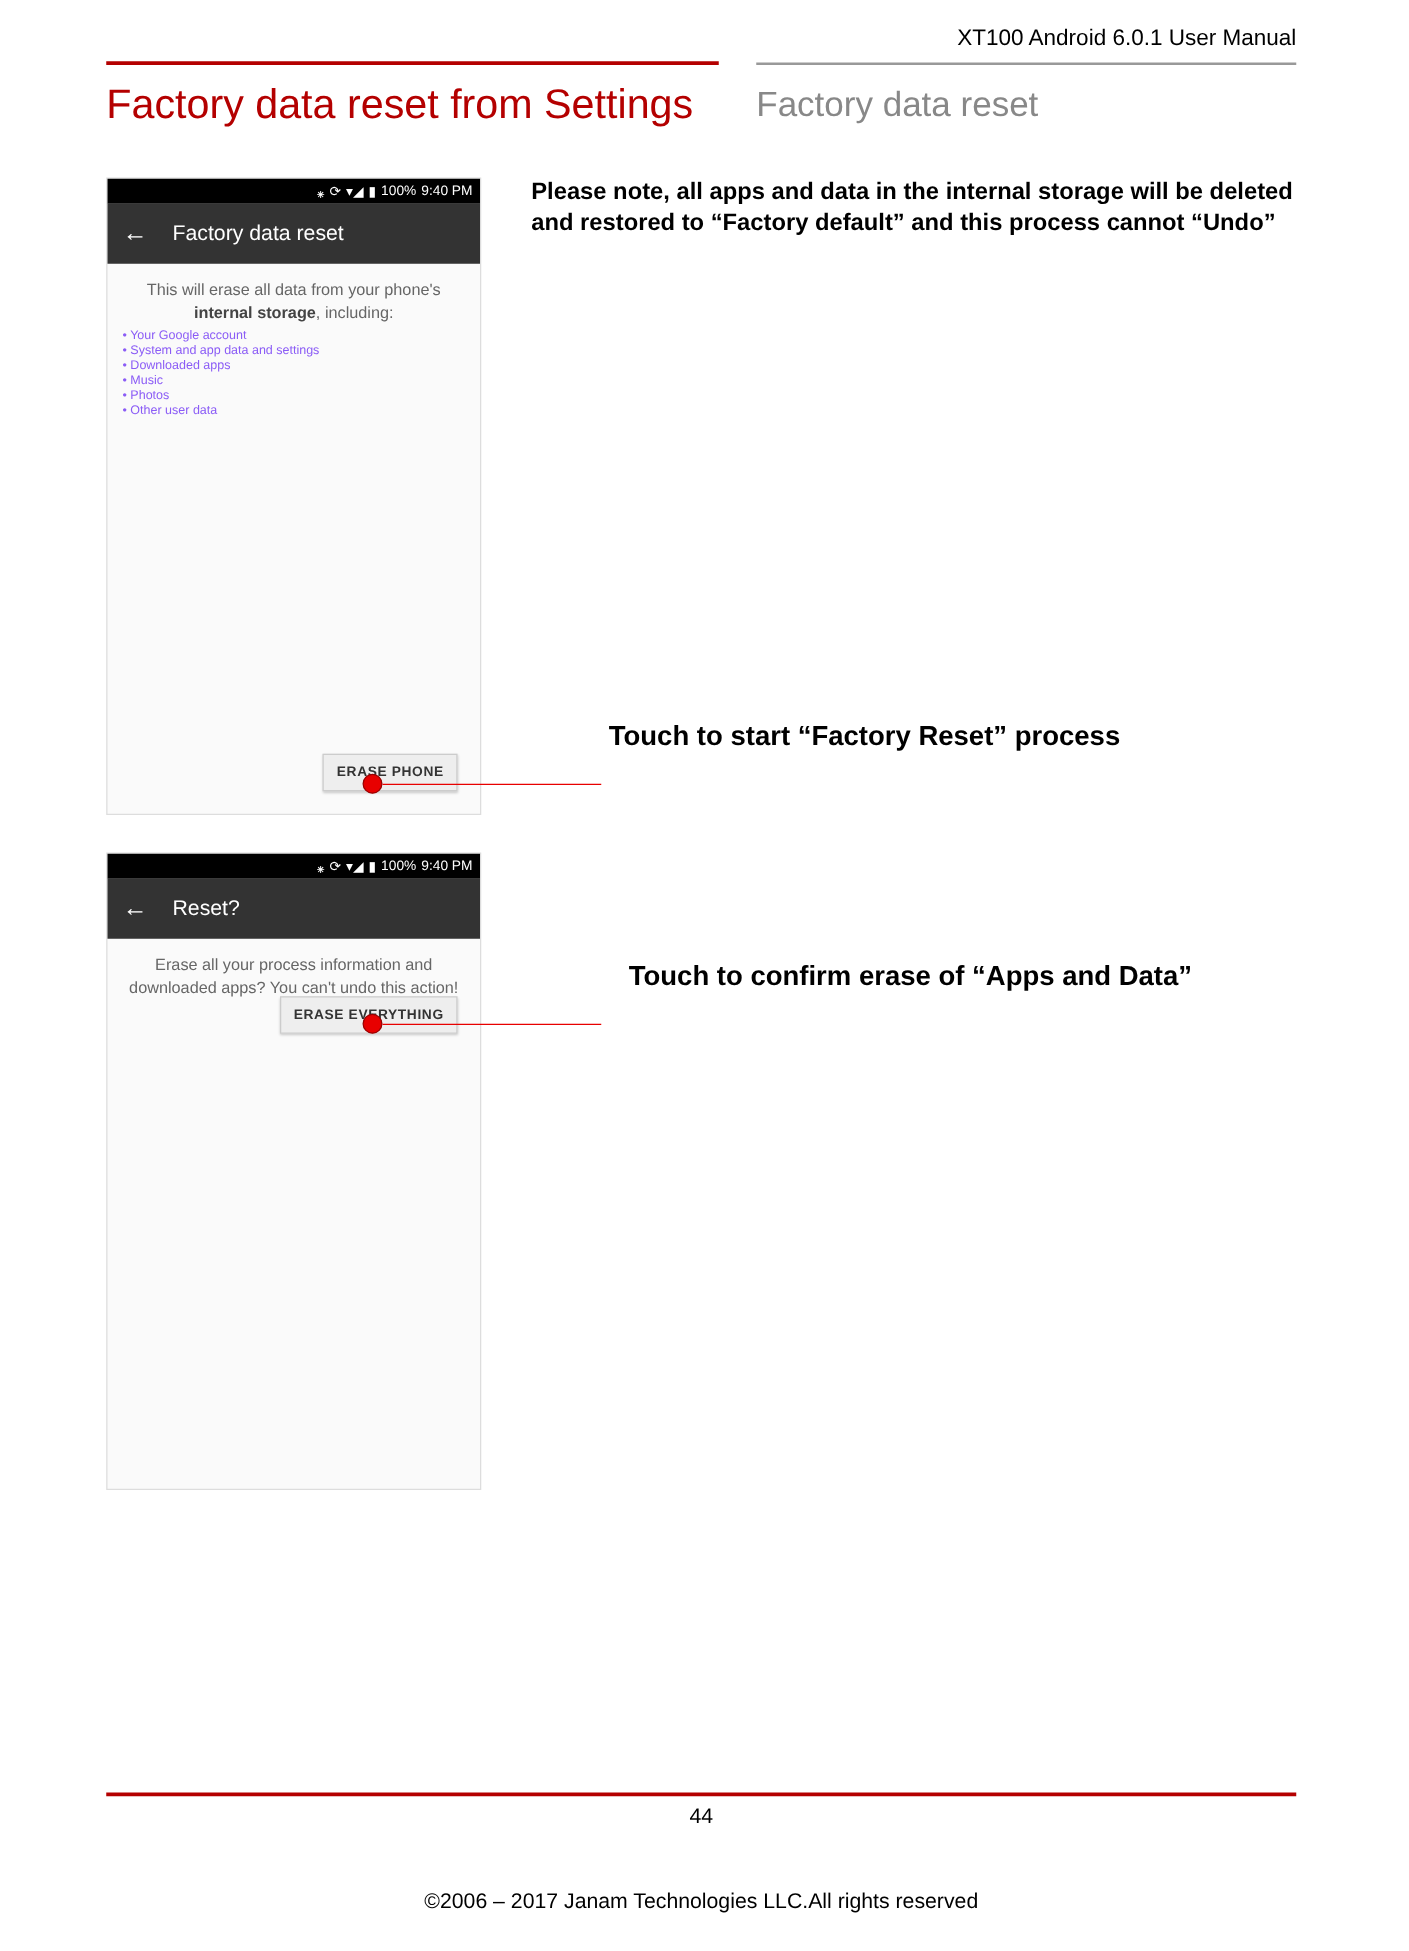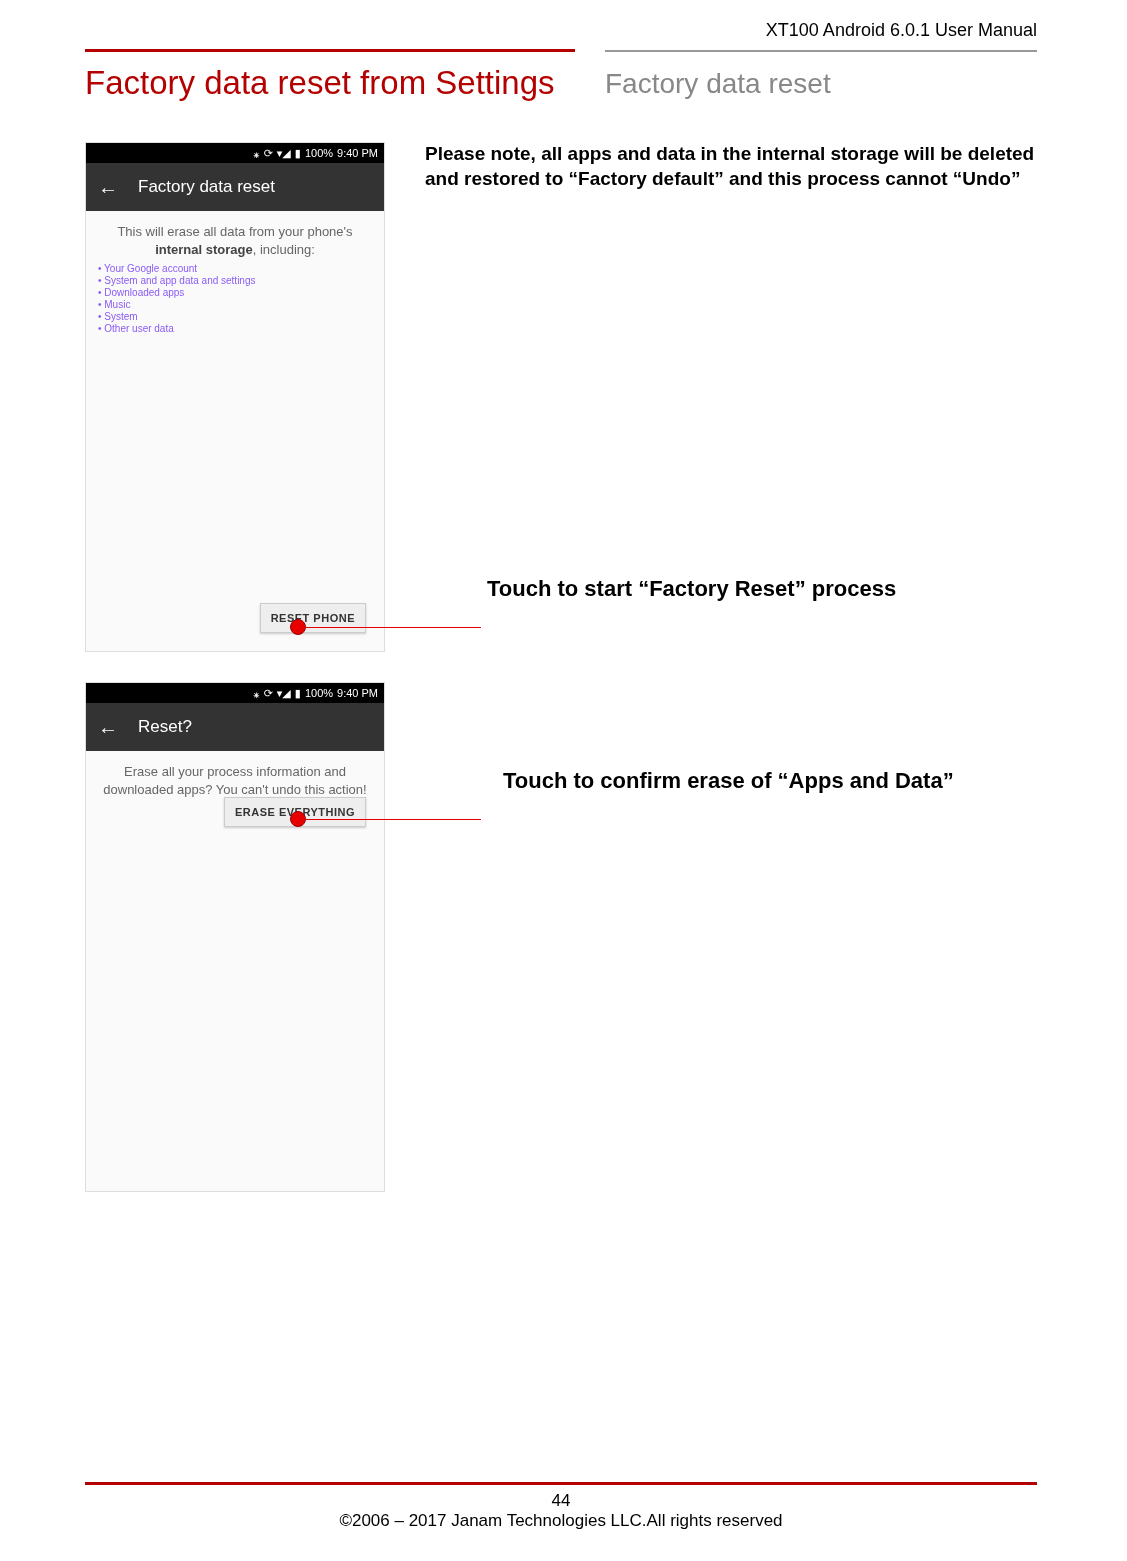--- a/index.html
+++ b/index.html
@@ -161,20 +161,21 @@
       right: 90px;
     }
     .footer-rule {
       height: 3px;
       background: #b40000;
       margin-bottom: 6px;
     }
     .footer-text {
       text-align: center;
       font-size: 17px;
+      margin-top: 48px;
     }
     .footer-page {
       text-align: center;
       font-size: 17px;
     }
   </style>
 </head>
 <body>
 
 <div class="header-right">XT100 Android 6.0.1 User Manual</div>
@@ -209,24 +210,24 @@
           <span>Factory data reset</span>
         </div>
         <div class="body-text">
           <span>This will erase all data from your phone's </span><b>internal storage</b><span>, including:</span>
         </div>
         <div class="bullets">
           <div>• <span>Your Google account</span></div>
           <div>• <span>System and app data and settings</span></div>
           <div>• <span>Downloaded apps</span></div>
           <div>• <span>Music</span></div>
-          <div>• <span>System</span></div>
+          <div>• <span>Photos</span></div>
           <div>• <span>Other user data</span></div>
         </div>
-        <div id="btn-reset" class="action-btn">RESET PHONE</div>
+        <div id="btn-reset" class="action-btn">ERASE PHONE</div>
       </div>
     </div>
 
     <div class="phone tall2">
       <div class="phone-inner">
         <div class="statusbar">
           <span class="statusbar-icons">
             <span>⁕</span>
             <span>⟳</span>
             <span>▾◢</span>

